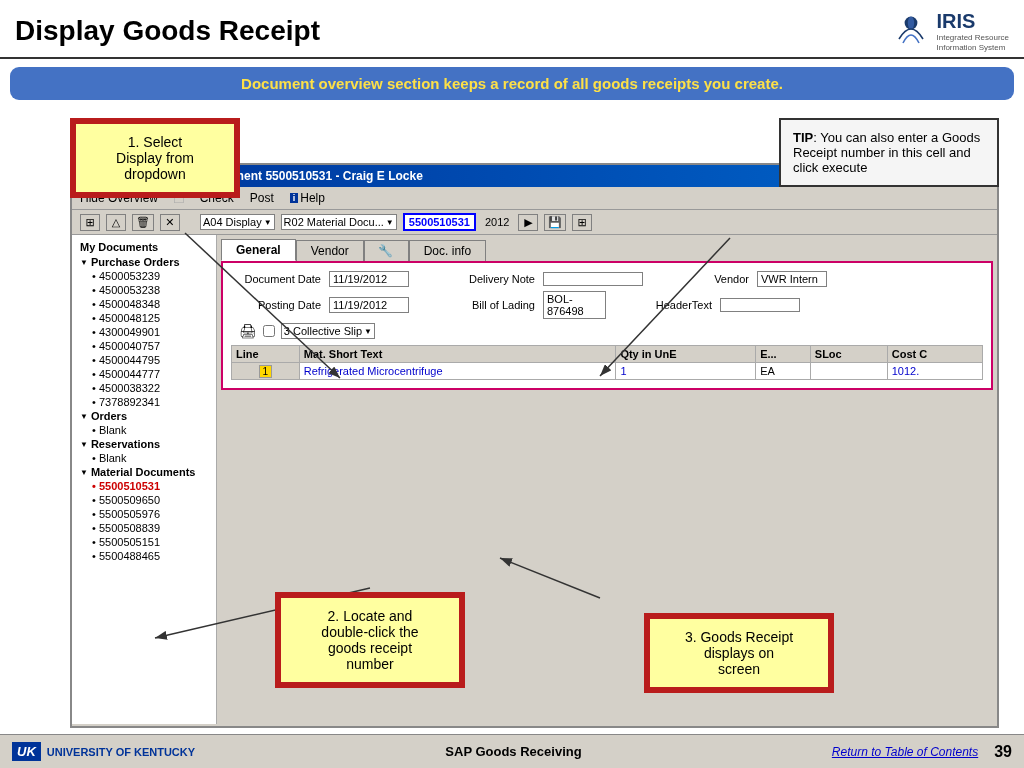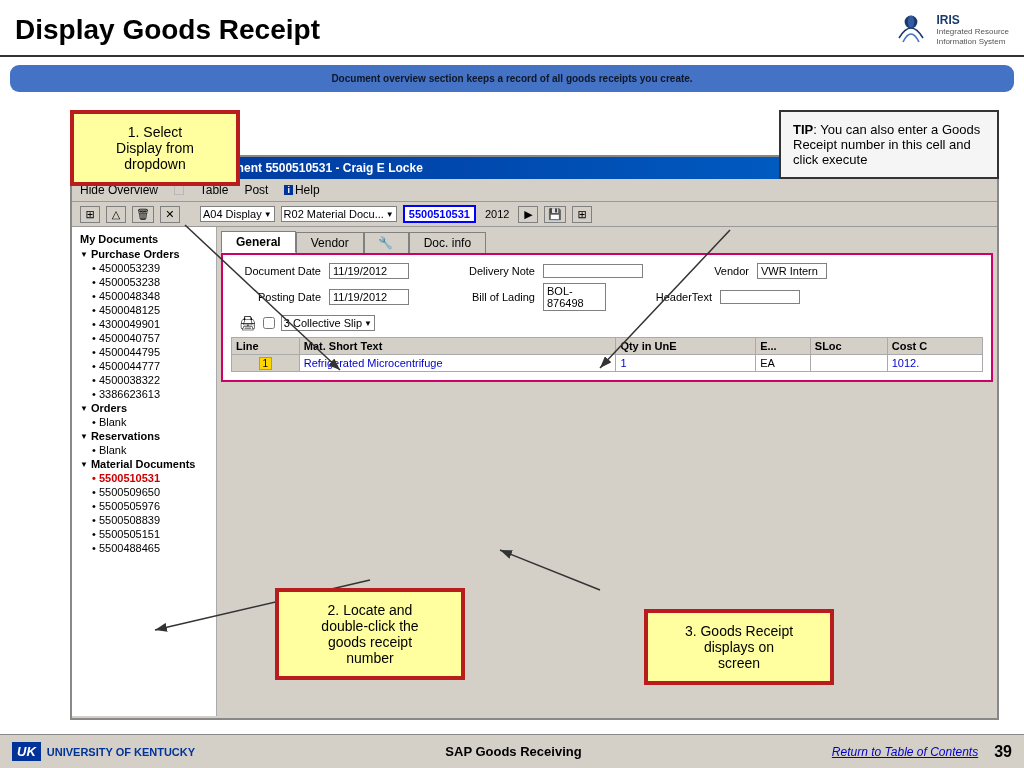--- a/index.html
+++ b/index.html
@@ -31,41 +31,41 @@
       gap: 6px;
     }
     .iris-logo-icon {
       width: 40px;
       height: 40px;
     }
 
     
     .blue-banner {
       background: #4472c4;
-      color: #0f172a;
-      font-weight: bold;
-      font-size: 10px;
+      color: #fde047;
+      font-weight: bold;
+      font-size: 15px;
       text-align: center;
       padding: 8px 20px;
       margin: 8px 10px;
       border-radius: 9px;
     }
 
     
     .main-area {
       position: relative;
       margin: 0 10px;
       height: 640px;
     }
 
     
     .callout-box {
       position: absolute;
       background: #ffffa0;
-      border: 4px solid #b91c1c;
+      border: 6px solid #b91c1c;
       padding: 10px 12px;
       font-size: 14px;
       text-align: center;
       z-index: 20;
     }
     .callout-1 {
       top: 10px;
       left: 60px;
       width: 170px;
     }
@@ -407,21 +407,21 @@
 <div class="page-header">
   <h1 class="page-title">Display Goods Receipt</h1>
   <div class="iris-logo">
     <svg class="iris-logo-icon" viewBox="0 0 50 50">
       <circle cx="25" cy="15" r="8" fill="#1a3a6b"></circle>
       <ellipse cx="25" cy="15" rx="4" ry="8" fill="#4472c4" opacity="0.6"></ellipse>
       <path d="M10 35 Q25 10 40 35" stroke="#1a3a6b" stroke-width="2" fill="none"></path>
       <path d="M15 40 Q25 20 35 40" stroke="#4472c4" stroke-width="2" fill="none"></path>
     </svg>
     <div>
-      <div style="font-size:12px;font-weight:bold;color:#1a3a6b;">IRIS</div>
+      <div style="font-size:20px;font-weight:bold;color:#1a3a6b;">IRIS</div>
       <div style="font-size:8px;color:#555;line-height:1.2;">Integrated Resource<br>Information System</div>
     </div>
   </div>
 </div>
 
 <div class="blue-banner">Document overview section keeps a record of all goods receipts you create.</div>
 
 <div class="main-area">
 
   <div class="callout-box callout-1">
@@ -467,21 +467,21 @@
   <div class="sap-window">
 
     <div class="sap-titlebar">
       <span class="sap-titlebar-icon">📋</span>
       <span>Display &nbsp; Material Document 5500510531 - Craig E Locke</span>
     </div>
 
     <div class="sap-menubar">
       <span class="sap-menu-item">Hide Overview</span>
       <span style="font-size:16px;color:#aaa;">□</span>
-      <span class="sap-menu-item">Table</span>
+      <span class="sap-menu-item">Check</span>
       <span class="sap-menu-item">Post</span>
       <span class="sap-menu-item" style="display:flex;align-items:center;gap:2px;">
         <span style="background:#003399;color:#fff;font-size:9px;padding:0 3px;font-weight:bold;">i</span>
         <span>Help</span>
       </span>
     </div>
 
     <div class="sap-toolbar">
       <span class="sap-toolbar-btn">⊞</span>
       <span class="sap-toolbar-btn">△</span>
@@ -514,21 +514,21 @@
         </div>
         <div class="list-item">• 4500053239</div>
         <div class="list-item">• 4500053238</div>
         <div class="list-item">• 4500048348</div>
         <div class="list-item">• 4500048125</div>
         <div class="list-item">• 4300049901</div>
         <div class="list-item">• 4500040757</div>
         <div class="list-item">• 4500044795</div>
         <div class="list-item">• 4500044777</div>
         <div class="list-item">• 4500038322</div>
-        <div class="list-item">• 3386623613</div>
+        <div class="list-item">• 7378892341</div>
 
         <div class="group-label">
           <span class="triangle">▼</span>
           <span>Orders</span>
         </div>
         <div class="list-item">• Blank</div>
 
         <div class="group-label">
           <span class="triangle">▼</span>
           <span>Reservations</span>

